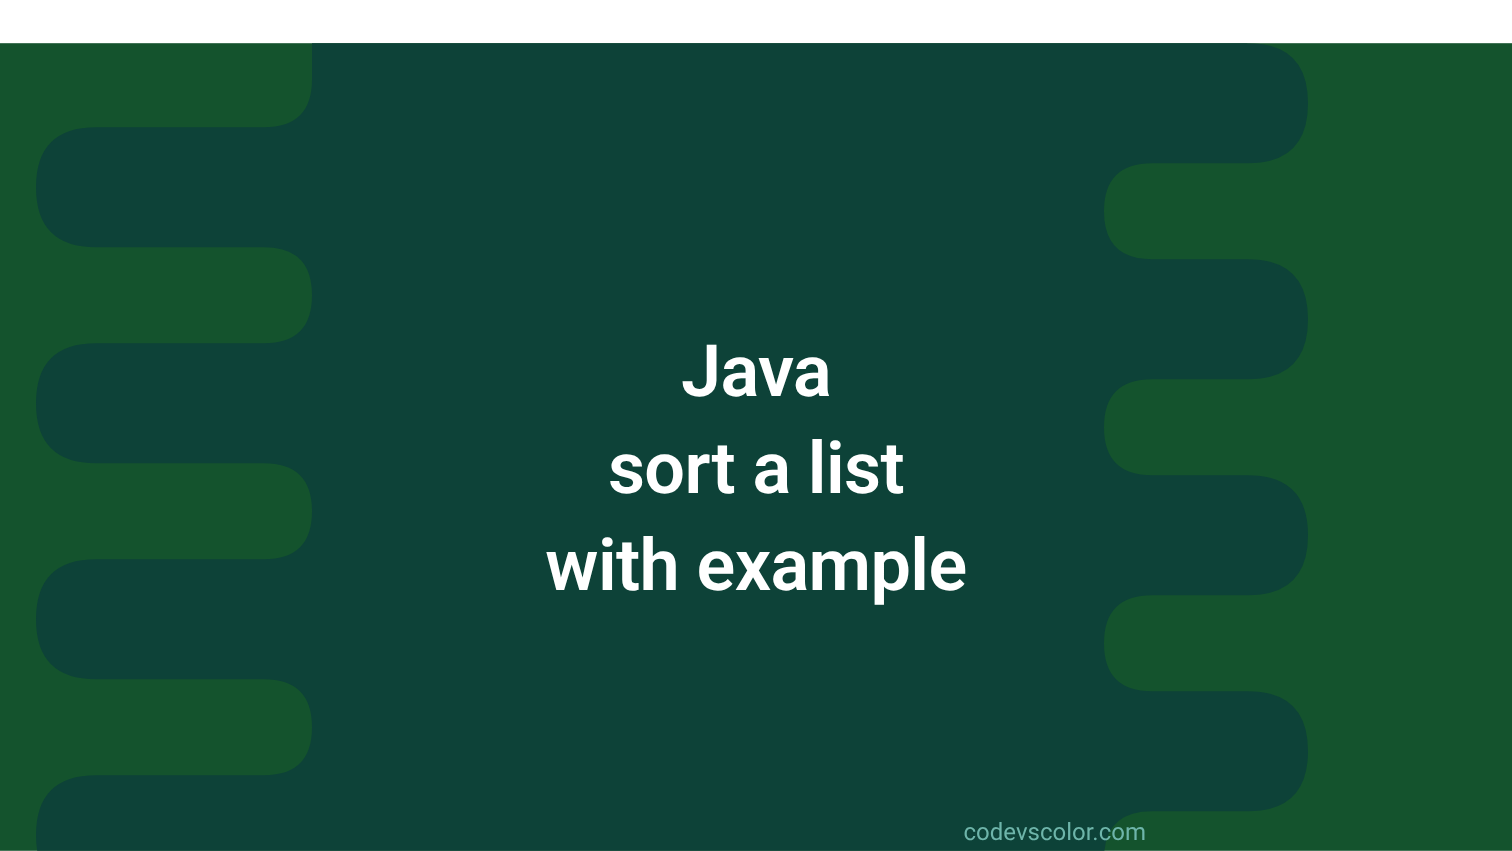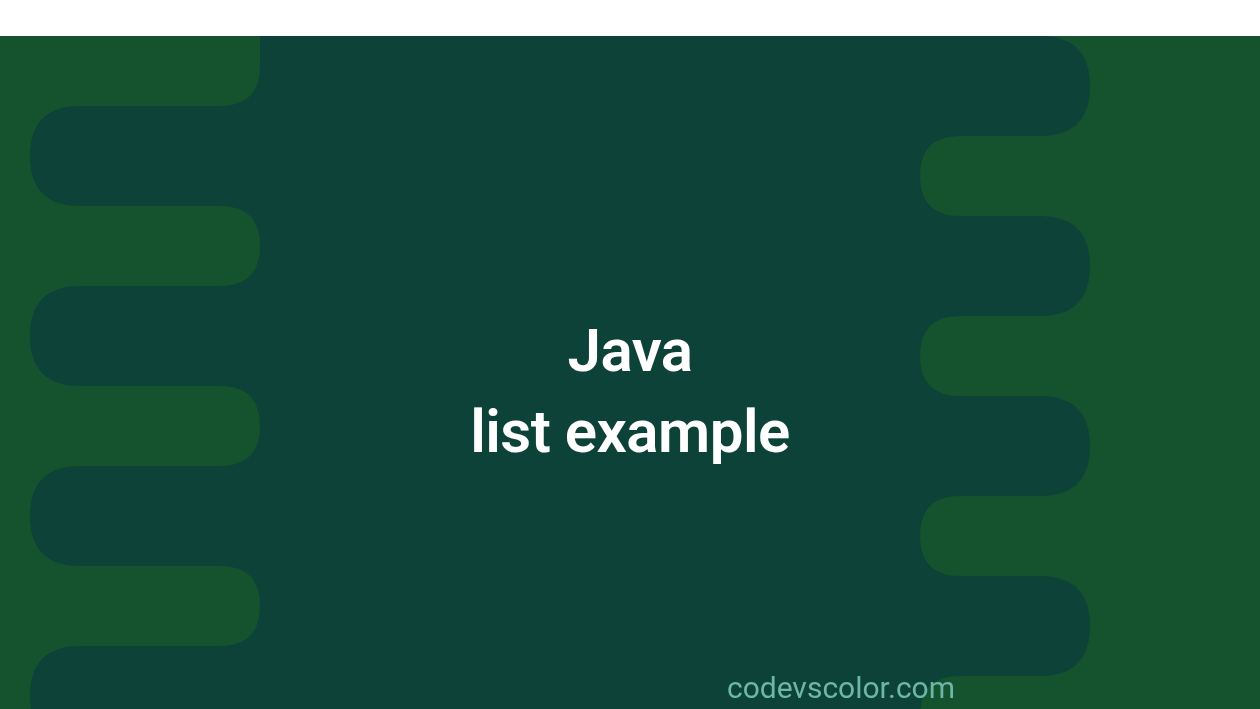--- a/index.html
+++ b/index.html
@@ -48,21 +48,21 @@
       text-align: center;
       line-height: 1.35;
       letter-spacing: -0.5px;
     }
     
     .watermark {
       position: absolute;
       bottom: 40px;
       right: 305px;
       color: #6eb5aa;
-      font-size: 30px;
+      font-size: 20px;
       font-weight: 400;
       z-index: 10;
     }
   </style>
 </head>
 <body>
 
 <div class="container">
 
   <svg class="blob-shape" width="1260" height="709" viewBox="0 0 1260 709" xmlns="http://www.w3.org/2000/svg">
@@ -118,19 +118,20 @@
       Q 1090 100 1090 50
       Q 1090 0 1040 0
       L 870 -20
       Z
     " fill="#0d4238"></path>
   </svg>
 
   <div class="content">
     <div class="title-text">
       <div>Java</div>
-      <div>list example</div>
+      <div>sort a list</div>
+      <div>with example</div>
     </div>
   </div>
 
   <div class="watermark">codevscolor.com</div>
 
 </div>
 
 </body></html>

